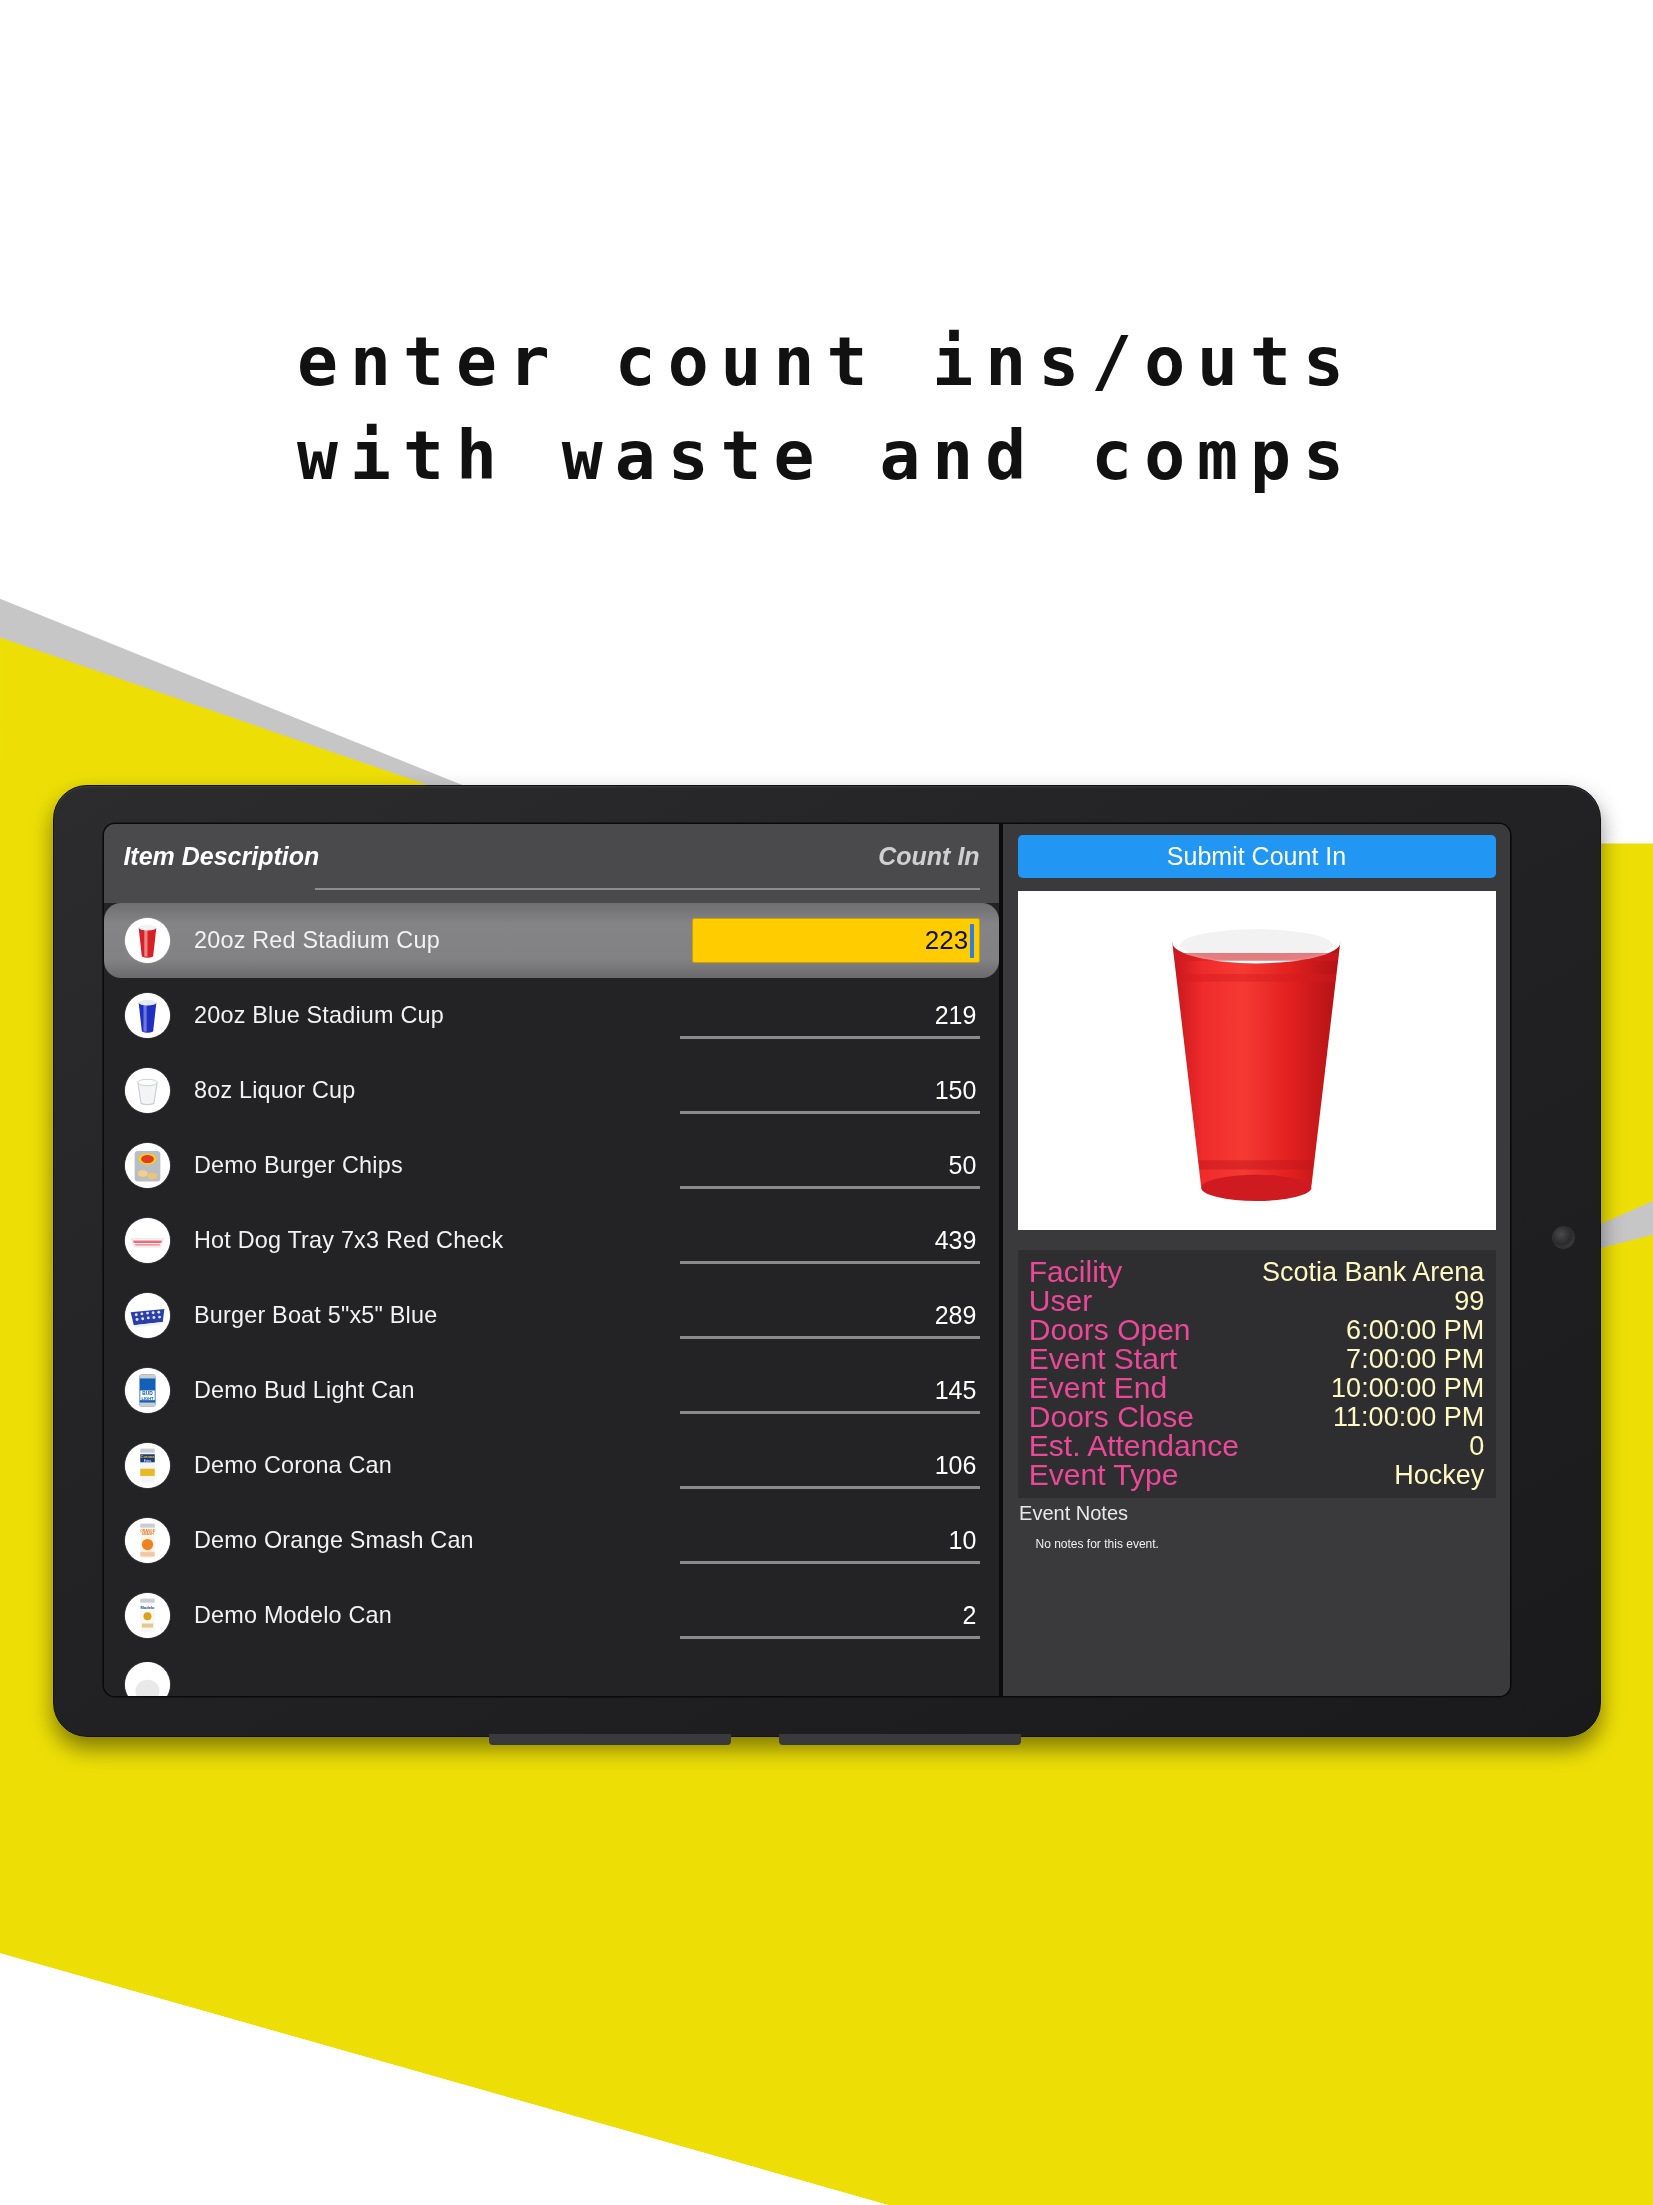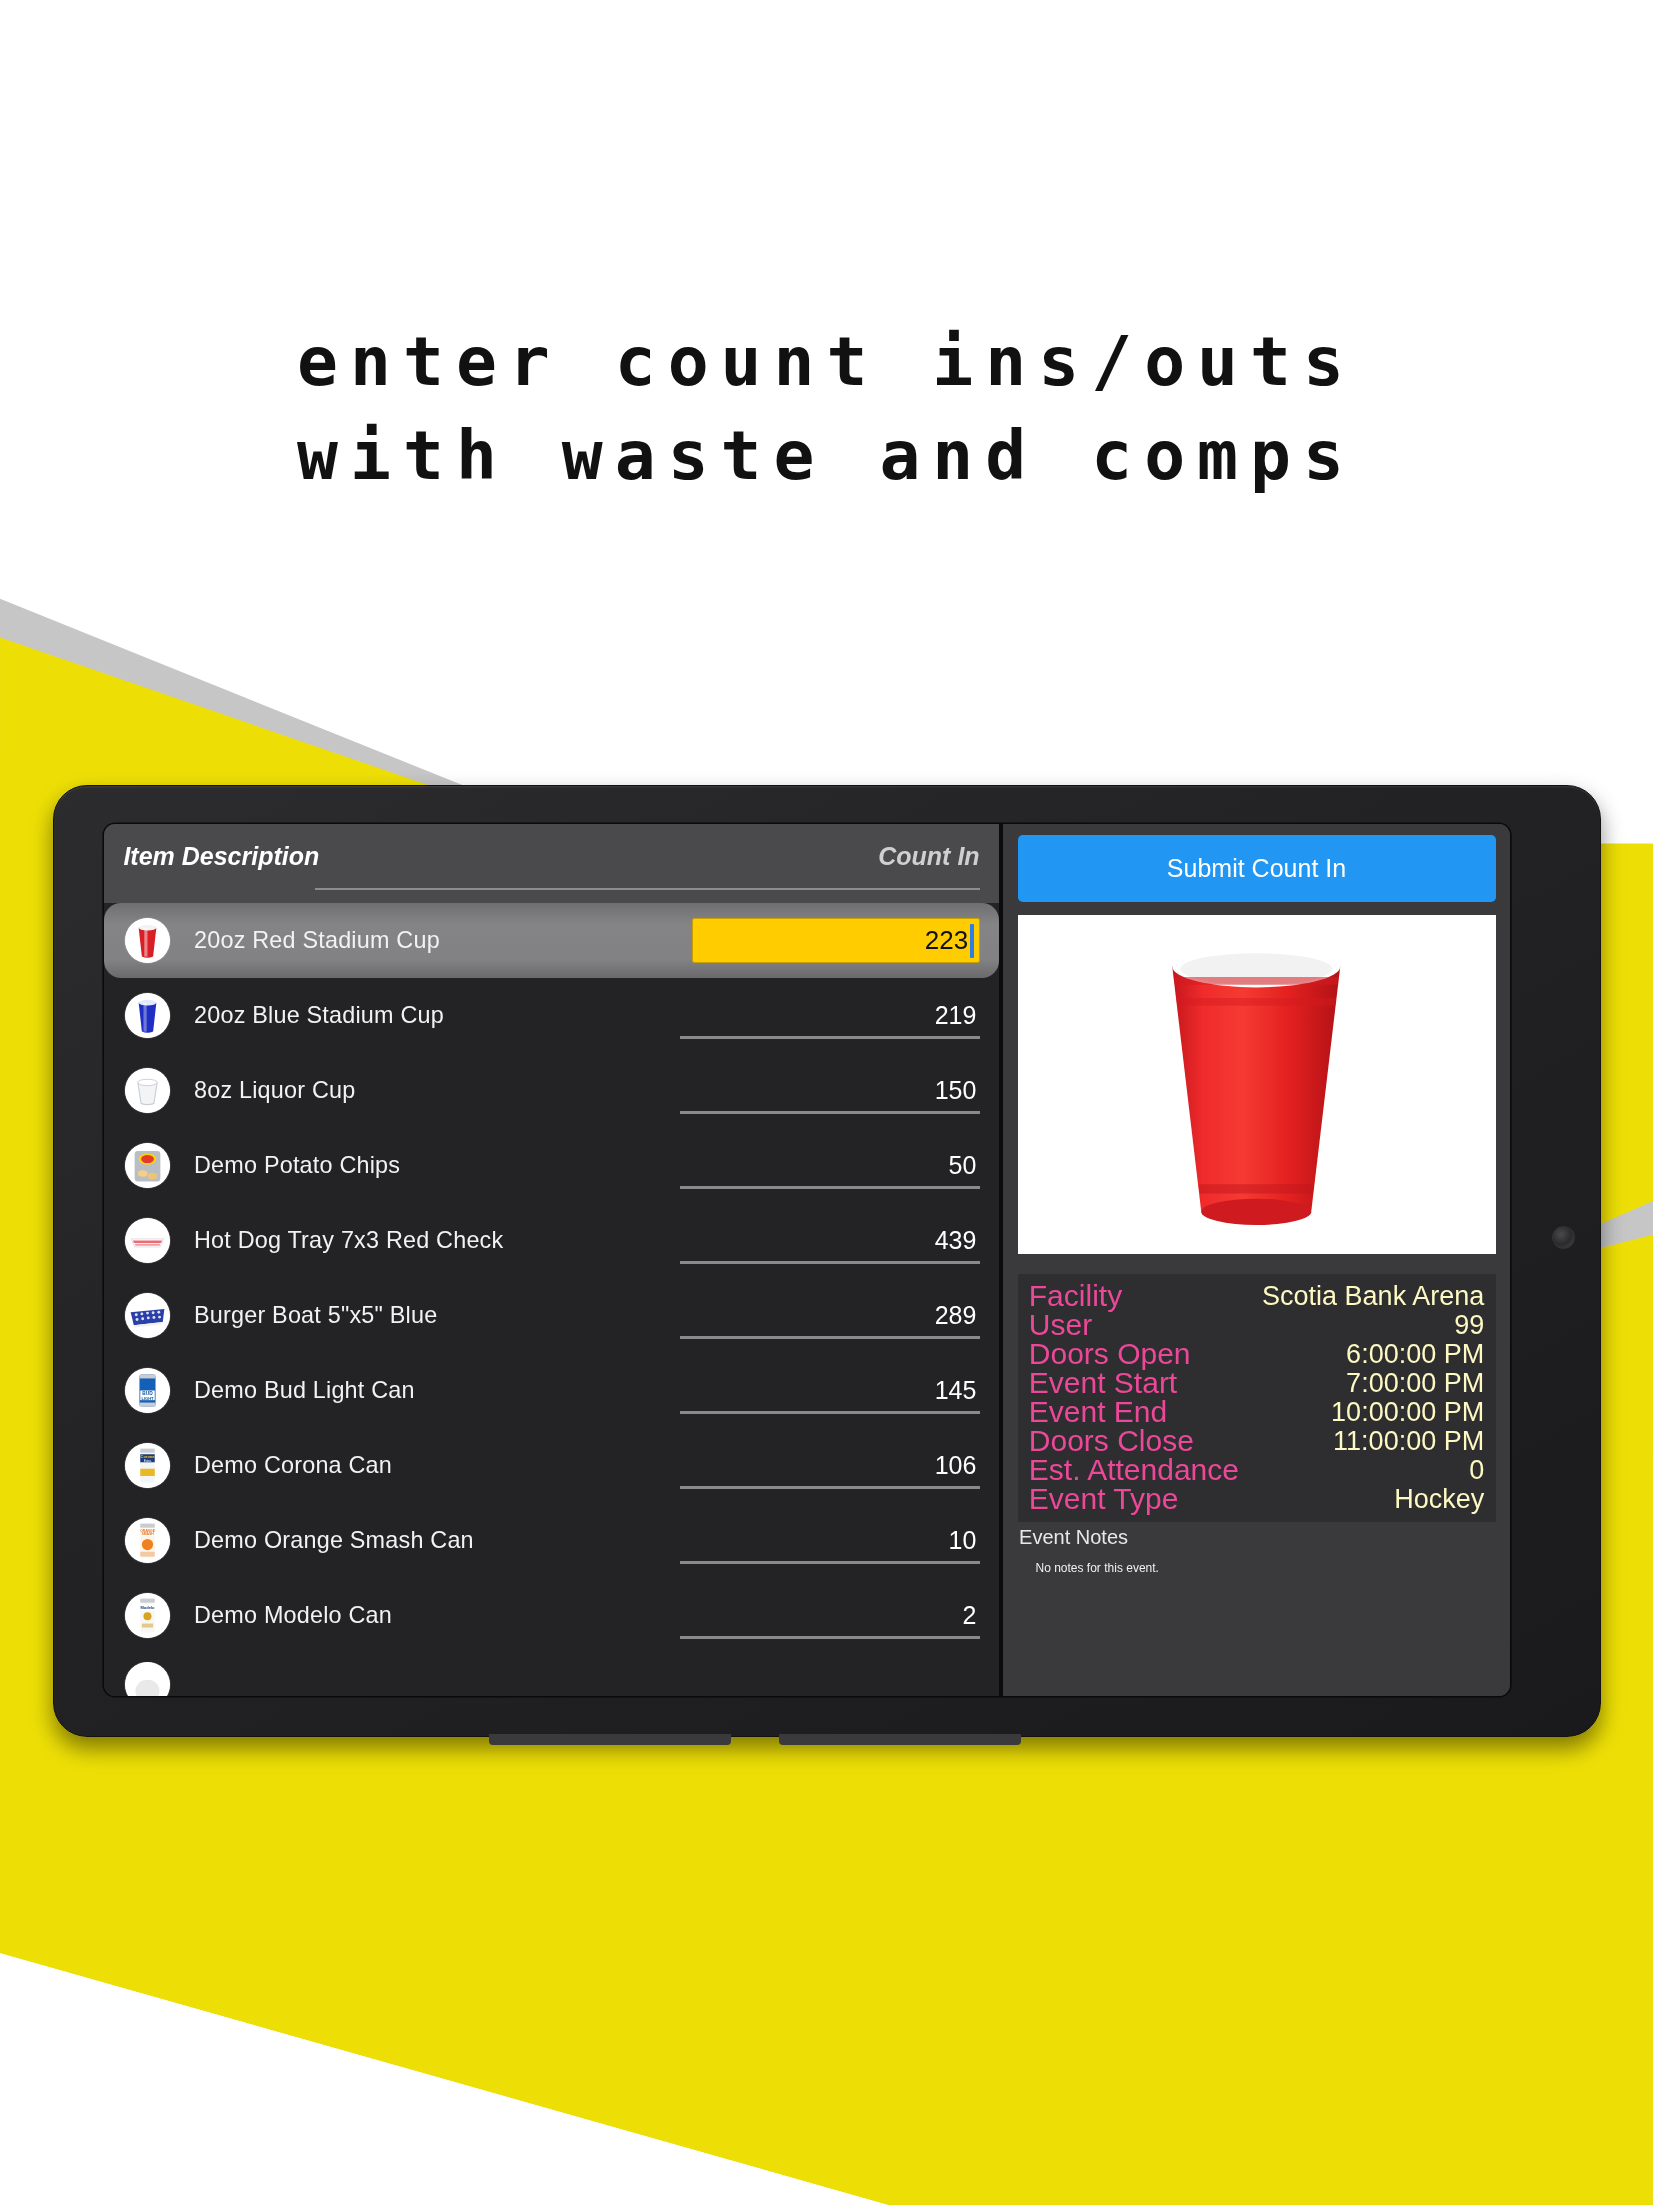--- a/index.html
+++ b/index.html
@@ -196,21 +196,21 @@
 
   
   .detail-panel {
     flex:1 1 auto;
     background:#3a3a3c;
     display:flex;
     flex-direction:column;
     padding:11.3px 14.5px 0 14.5px;
   }
   .submit-btn {
-    height:67px;
+    height:43px;
     background:#2196F3;
     border-radius:4.8px;
     color:#ffffff;
     font-size:25px;
     display:flex;
     align-items:center;
     justify-content:center;
     flex:0 0 auto;
   }
   .progress-wrap { margin-top:20px; flex:0 0 auto; }
@@ -355,21 +355,21 @@
               <svg viewBox="0 0 56 56">
                 <circle cx="28" cy="28" r="28" fill="#ffffff"></circle>
                 <rect x="12" y="10" width="32" height="38" rx="4" fill="#b9bec4"></rect>
                 <rect x="12" y="10" width="32" height="38" rx="4" fill="url(#none)"></rect>
                 <ellipse cx="28" cy="20" rx="11" ry="7" fill="#fdd400"></ellipse>
                 <ellipse cx="28" cy="20" rx="8" ry="5" fill="#e23b2e"></ellipse>
                 <ellipse cx="22" cy="38" rx="6" ry="4" fill="#f2d089"></ellipse>
                 <ellipse cx="34" cy="41" rx="6" ry="4" fill="#edc377"></ellipse>
               </svg>
             </div>
-            <div class="row-label">Demo Potato Chips</div>
+            <div class="row-label">Demo Burger Chips</div>
             <div class="row-value-wrap">
               <div class="row-value">50</div>
               <div class="value-rule"></div>
             </div>
           </div>
           <div class="row">
             <div class="thumb">
               <svg viewBox="0 0 56 56">
                 <circle cx="28" cy="28" r="28" fill="#ffffff"></circle>
                 <path d="M8 26 L48 26 L44 36 L12 36 Z" fill="#ffffff" stroke="#d8d8d8" stroke-width="1"></path>

